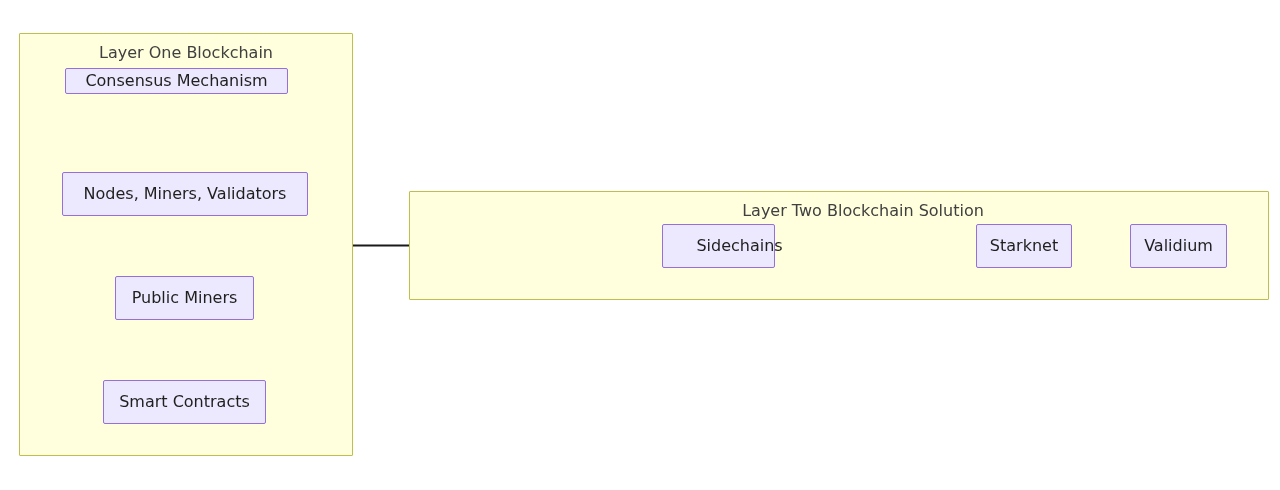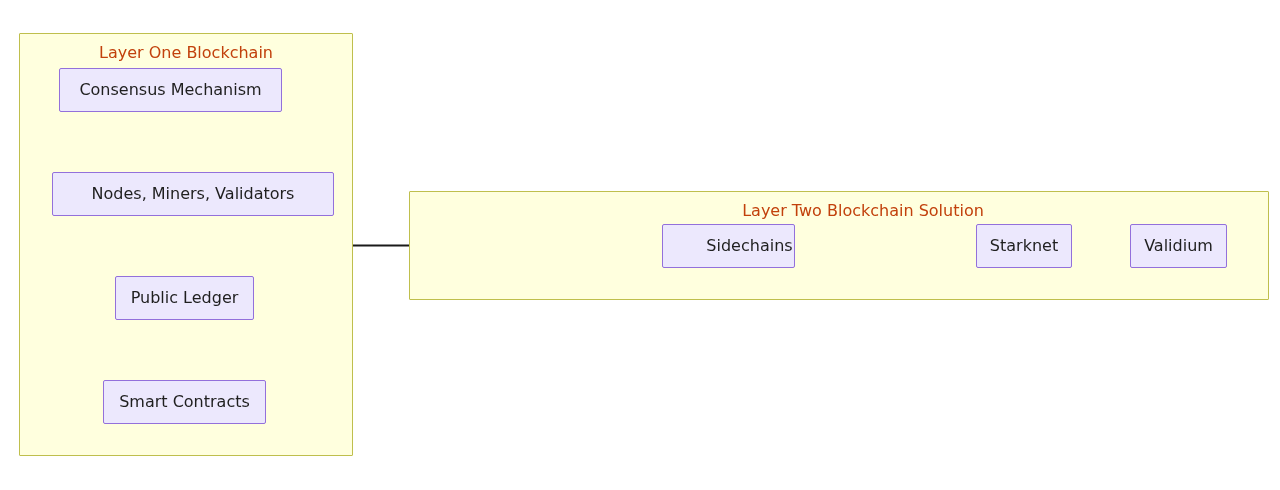--- a/index.html
+++ b/index.html
@@ -43,21 +43,21 @@
     width: 860px;
     height: 109px;
   }
 
   .cluster-title {
     position: absolute;
     left: 0;
     right: 0;
     text-align: center;
     font-size: 16px;
-    color: #c2410c;
+    color: #404040;
     line-height: 20px;
     white-space: nowrap;
   }
   #cluster-layer-one .cluster-title { top: 9px; }
   #cluster-layer-two .cluster-title { top: 9px; padding-left: 48px; }
 
   
   .node {
     position: absolute;
     background: #ece8fd;
@@ -67,28 +67,28 @@
     display: flex;
     align-items: center;
     justify-content: center;
     font-size: 16px;
     color: #1f1f1f;
     white-space: nowrap;
     line-height: 1;
   }
 
   
-  #node-consensus   { left: 59px;  top: 68px;  width: 223px; height: 44px; text-align: right; }
-  #node-nodes       { left: 52px;  top: 172px; width: 282px; height: 44px; align-items: center; }
+  #node-consensus   { left: 65px;  top: 68px;  width: 223px; height: 26px; text-align: right; }
+  #node-nodes       { left: 62px;  top: 172px; width: 246px; height: 44px; align-items: center; }
   #node-ledger      { left: 115px; top: 276px; width: 139px; height: 44px; }
   #node-contracts   { left: 103px; top: 380px; width: 163px; height: 44px; text-align: right; }
 
   
   #node-state-channels { left: 450px;  top: 224px; width: 153px; height: 44px; }
-  #node-sidechains     { left: 662px;  top: 224px; width: 133px; height: 44px; padding-left: 42px; }
+  #node-sidechains     { left: 662px;  top: 224px; width: 113px; height: 44px; padding-left: 42px; }
   #node-rollups        { left: 834px;  top: 224px; width: 85px;  height: 44px; }
   #node-starknet       { left: 976px;  top: 224px; width: 96px;  height: 44px; }
   #node-validium       { left: 1130px; top: 224px; width: 97px;  height: 44px; }
 
   
   #edges {
     position: absolute;
     left: 0;
     top: 0;
     width: 1280px;
@@ -128,21 +128,21 @@
 
   <div class="node" id="node-consensus">
     <span>Consensus Mechanism</span>
   </div>
 
   <div class="node" id="node-nodes">
     <span>Nodes, Miners, Validators</span>
   </div>
 
   <div class="node" id="node-ledger">
-    <span>Public Ledger</span>
+    <span>Public Miners</span>
   </div>
 
   <div class="node" id="node-contracts">
     <span>Smart Contracts</span>
   </div>
 
   <div class="cluster" id="cluster-layer-two">
     <div class="cluster-title">Layer Two Blockchain Solution</div>
   </div>
 

